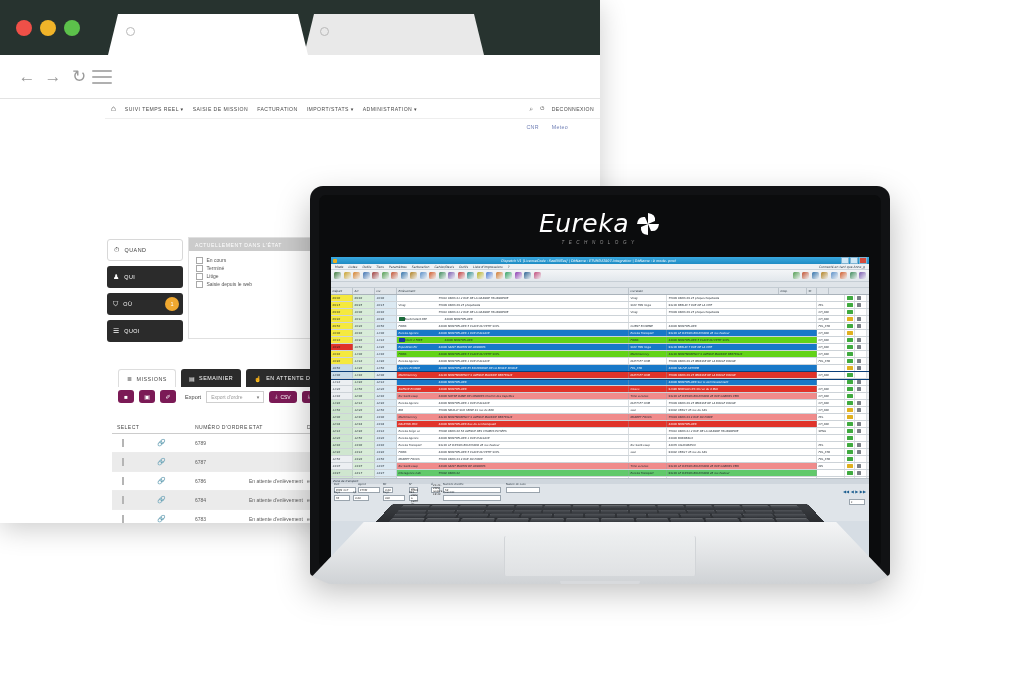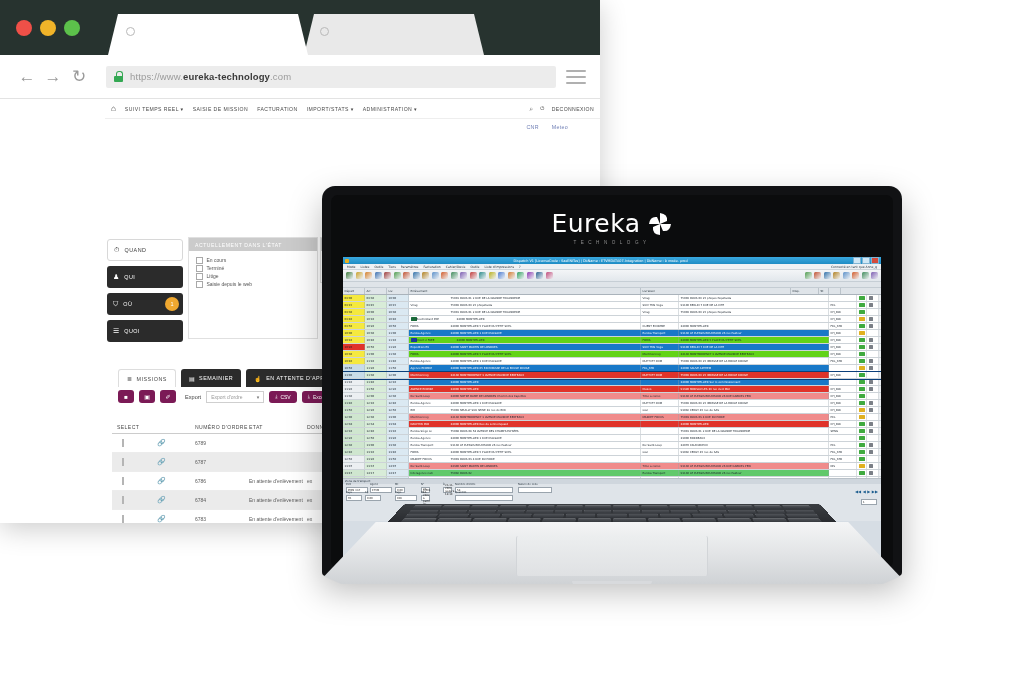--- a/index.html
+++ b/index.html
@@ -106,21 +106,21 @@
   .c-num{width:54px;}
   .c-eta{width:58px;}
   .c-don{width:60px;}
   .trow{display:flex;align-items:center;height:18px;border-bottom:1px solid #ececec;}
   .trow.alt{background:#ebebeb;}
   .td{font-size:5px;color:#5a5a5a;line-height:6.2px;}
   .td.lk{font-size:7px;color:#3a3a3a;}
   .tcb{width:5px;height:5px;border:1px solid #b5b5b5;background:#fff;margin-left:5px;}
 
   
-  #laptop{position:absolute;left:316px;top:186px;width:592px;height:410px;}
+  #laptop{position:absolute;left:304px;top:186px;width:592px;height:410px;font-style:italic;}
   #lid{position:absolute;left:6px;top:0;width:580px;height:390px;background:#111214;
       border-radius:13px 13px 4px 4px;box-shadow:0 14px 34px rgba(0,0,0,.28);}
   #lid-inner{position:absolute;left:9px;top:9px;right:9px;bottom:8px;background:#0b0c0d;border-radius:7px;}
   #brandzone{position:absolute;left:0;top:4px;width:100%;height:56px;
       display:flex;flex-direction:column;align-items:center;justify-content:center;}
   #brand-row{display:flex;align-items:center;gap:6px;}
   #brand-name{font-family:"DejaVu Sans",sans-serif;font-size:25px;color:#fff;letter-spacing:.5px;}
   #brand-sub{font-size:4.6px;color:#8d8d8d;letter-spacing:4.5px;margin-top:2px;}
 
   
@@ -196,27 +196,20 @@
     <div class="tab front">
       <span class="tab-fav"></span>
       <span></span>
     </div>
   </div>
 
   <div id="browser-toolbar">
     <div class="navbtn">←</div>
     <div class="navbtn">→</div>
     <div class="navbtn">↻</div>
-    <div id="url-bar">
-      <span class="lock">
-          <b></b>
-          <i></i>
-        </span>
-      <span id="url-text"><span>https://www.</span><b>eureka-technology</b><span>.com</span></span>
-    </div>
     <div id="hamburger">
         <span></span>
         <span></span>
         <span></span>
       </div>
   </div>
 
   <div id="webapp">
     <div id="app-canvas">
 

